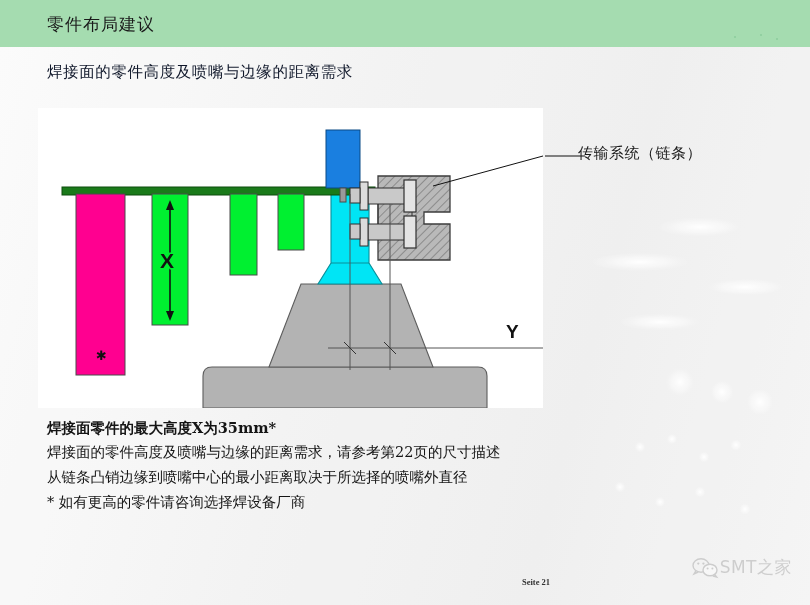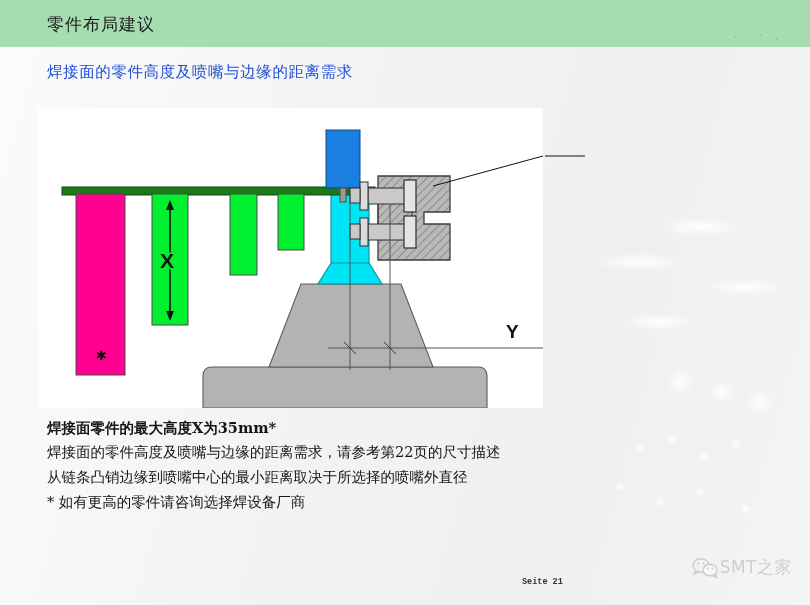--- a/index.html
+++ b/index.html
@@ -44,21 +44,21 @@
   .header-title {
     position:absolute; left:47px; top:13px;
     font-family:"DejaVu Serif","Liberation Serif", serif;
     font-size:17px; color:#1a1a1a; letter-spacing:1px;
   }
   .header-dots { position:absolute; right:22px; top:34px; width:60px; height:8px; }
   .header-dot { position:absolute; width:2px; height:2px; background:#7cc090; border-radius:50%; opacity:.6; }
   .subtitle {
     position:absolute; left:47px; top:62px;
     font-family:"DejaVu Serif","Liberation Serif", serif;
-    font-size:15.5px; color:#1d4ed8; letter-spacing:.6px;
+    font-size:15.5px; color:#0f172a; letter-spacing:.6px;
   }
   .diagram-panel {
     position:absolute; left:38px; top:108px;
     width:505px; height:300px;
     background:#ffffff;
   }
   .callout-label {
     position:absolute; left:578px; top:144px;
     font-family:"DejaVu Serif","Liberation Serif", serif;
     font-size:15px; color:#1a1a1a; letter-spacing:.5px;
@@ -70,21 +70,21 @@
     position:absolute; left:47px; top:415px; width:640px;
   }
   .body-line {
     font-family:"DejaVu Serif","Liberation Serif", serif;
     font-size:14.5px; color:#151515; line-height:25px; white-space:nowrap;
   }
   .body-line.b { font-weight:bold; }
   .footer-page {
     position:absolute; left:522px; top:577px;
     font-size:8.5px; font-weight:bold; color:#333;
-    font-family:Liberation Mono, monospace;
+    font-family:Liberation Serif, serif;
   }
   .wm {
     position:absolute; right:18px; top:556px;
     display:flex; align-items:center; gap:0;
     opacity:.42;
   }
   .wm-text {
     font-family:"DejaVu Sans","Liberation Sans", sans-serif;
     font-size:17px; color:#9a9a9a; letter-spacing:.5px;
   }
@@ -166,20 +166,21 @@
 
       <text x="468" y="230" font-family="Liberation Sans, sans-serif" font-size="19" font-weight="bold" fill="#111">Y</text>
 
       <line x1="395" y1="78" x2="505" y2="48" stroke="#111" stroke-width="1"></line>
     </svg>
   </div>
 
   <svg class="callout-line" width="40" height="2">
     <line x1="0" y1="1" x2="40" y2="1" stroke="#111" stroke-width="1.2"></line>
   </svg>
+  <div class="callout-label">传输系统（链条）</div>
 
   <div class="body-text">
     <div class="body-line b">焊接面零件的最大高度X为35mm*</div>
     <div class="body-line">焊接面的零件高度及喷嘴与边缘的距离需求，请参考第22页的尺寸描述</div>
     <div class="body-line">从链条凸销边缘到喷嘴中心的最小距离取决于所选择的喷嘴外直径</div>
     <div class="body-line">* 如有更高的零件请咨询选择焊设备厂商</div>
   </div>
 
   <div class="footer-page">Seite 21</div>
 

